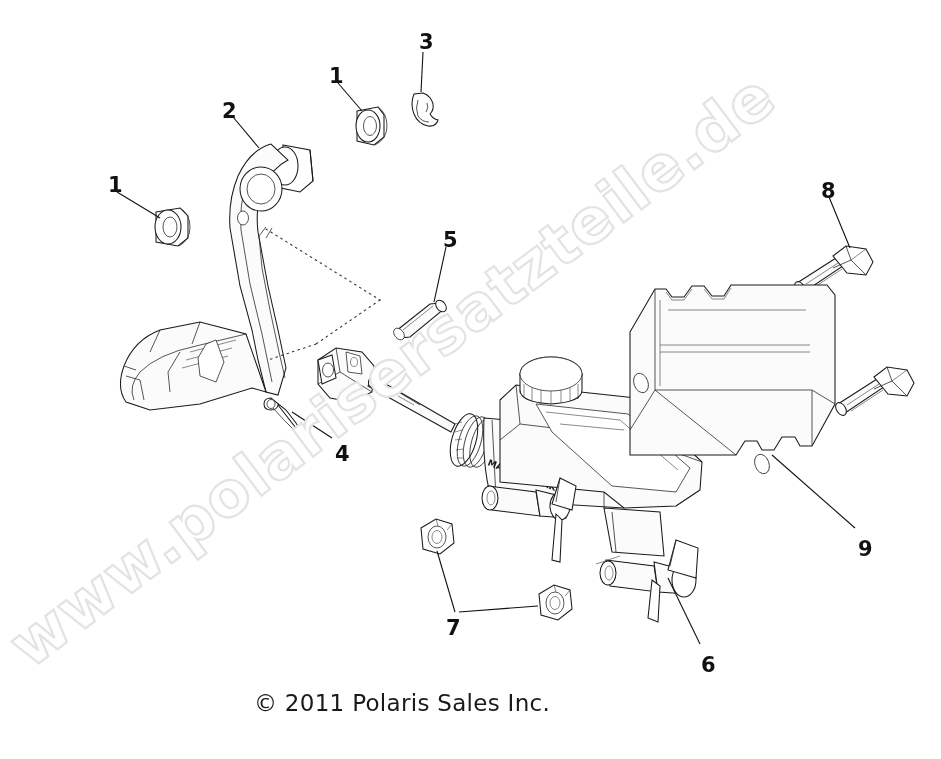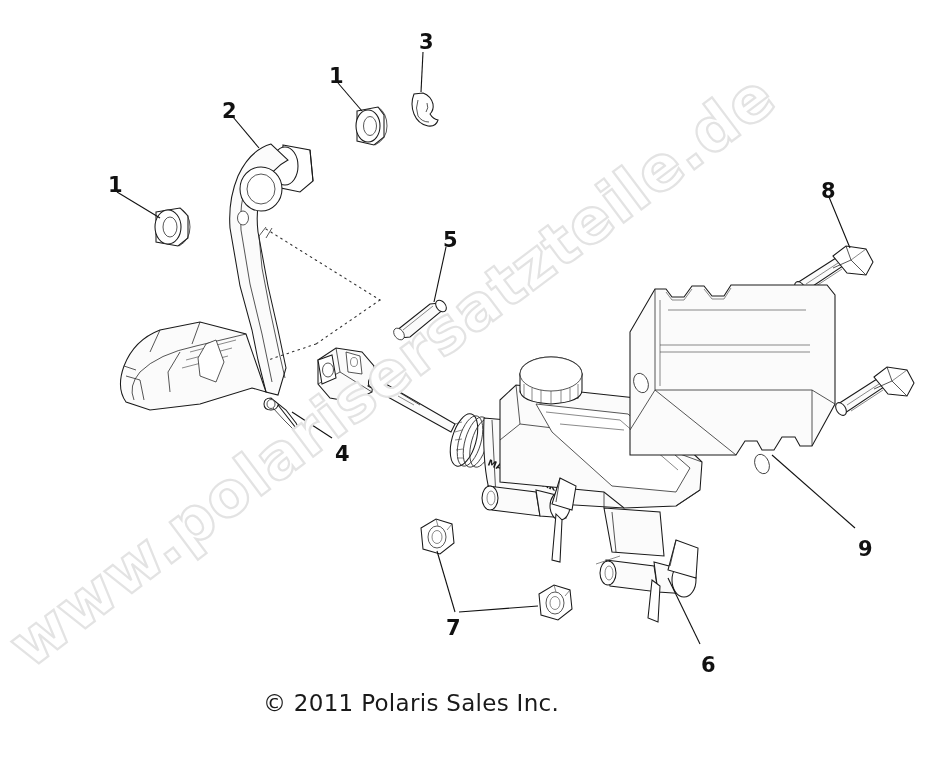--- a/index.html
+++ b/index.html
@@ -46,21 +46,20 @@
   #copyright-line {
     position: absolute;
     left: 0;
     top: 690px;
     width: 804px;
     text-align: center;
     font-family: "DejaVu Sans", sans-serif;
     font-size: 23px;
     color: #1a1a1a;
     letter-spacing: 0.3px;
-    padding-left: 9px;
   }
   .ln { stroke: #1a1a1a; stroke-width: 1.05; fill: none; }
   .ln-thin { stroke: #2b2b2b; stroke-width: 0.8; fill: none; }
   .ln-hair { stroke: #3a3a3a; stroke-width: 0.6; fill: none; }
   .fillw { fill: #ffffff; }
   .fillf { fill: #fbfbfb; }
   .leader { stroke: #111111; stroke-width: 1.1; fill: none; }
   .dotline { stroke: #333333; stroke-width: 1.1; fill: none; stroke-dasharray: 1.6 4.2; stroke-linecap: round; }
   .emboss { font-family: "DejaVu Sans", sans-serif; font-weight: bold; font-size: 9px; fill: #1a1a1a; }
 </style>

